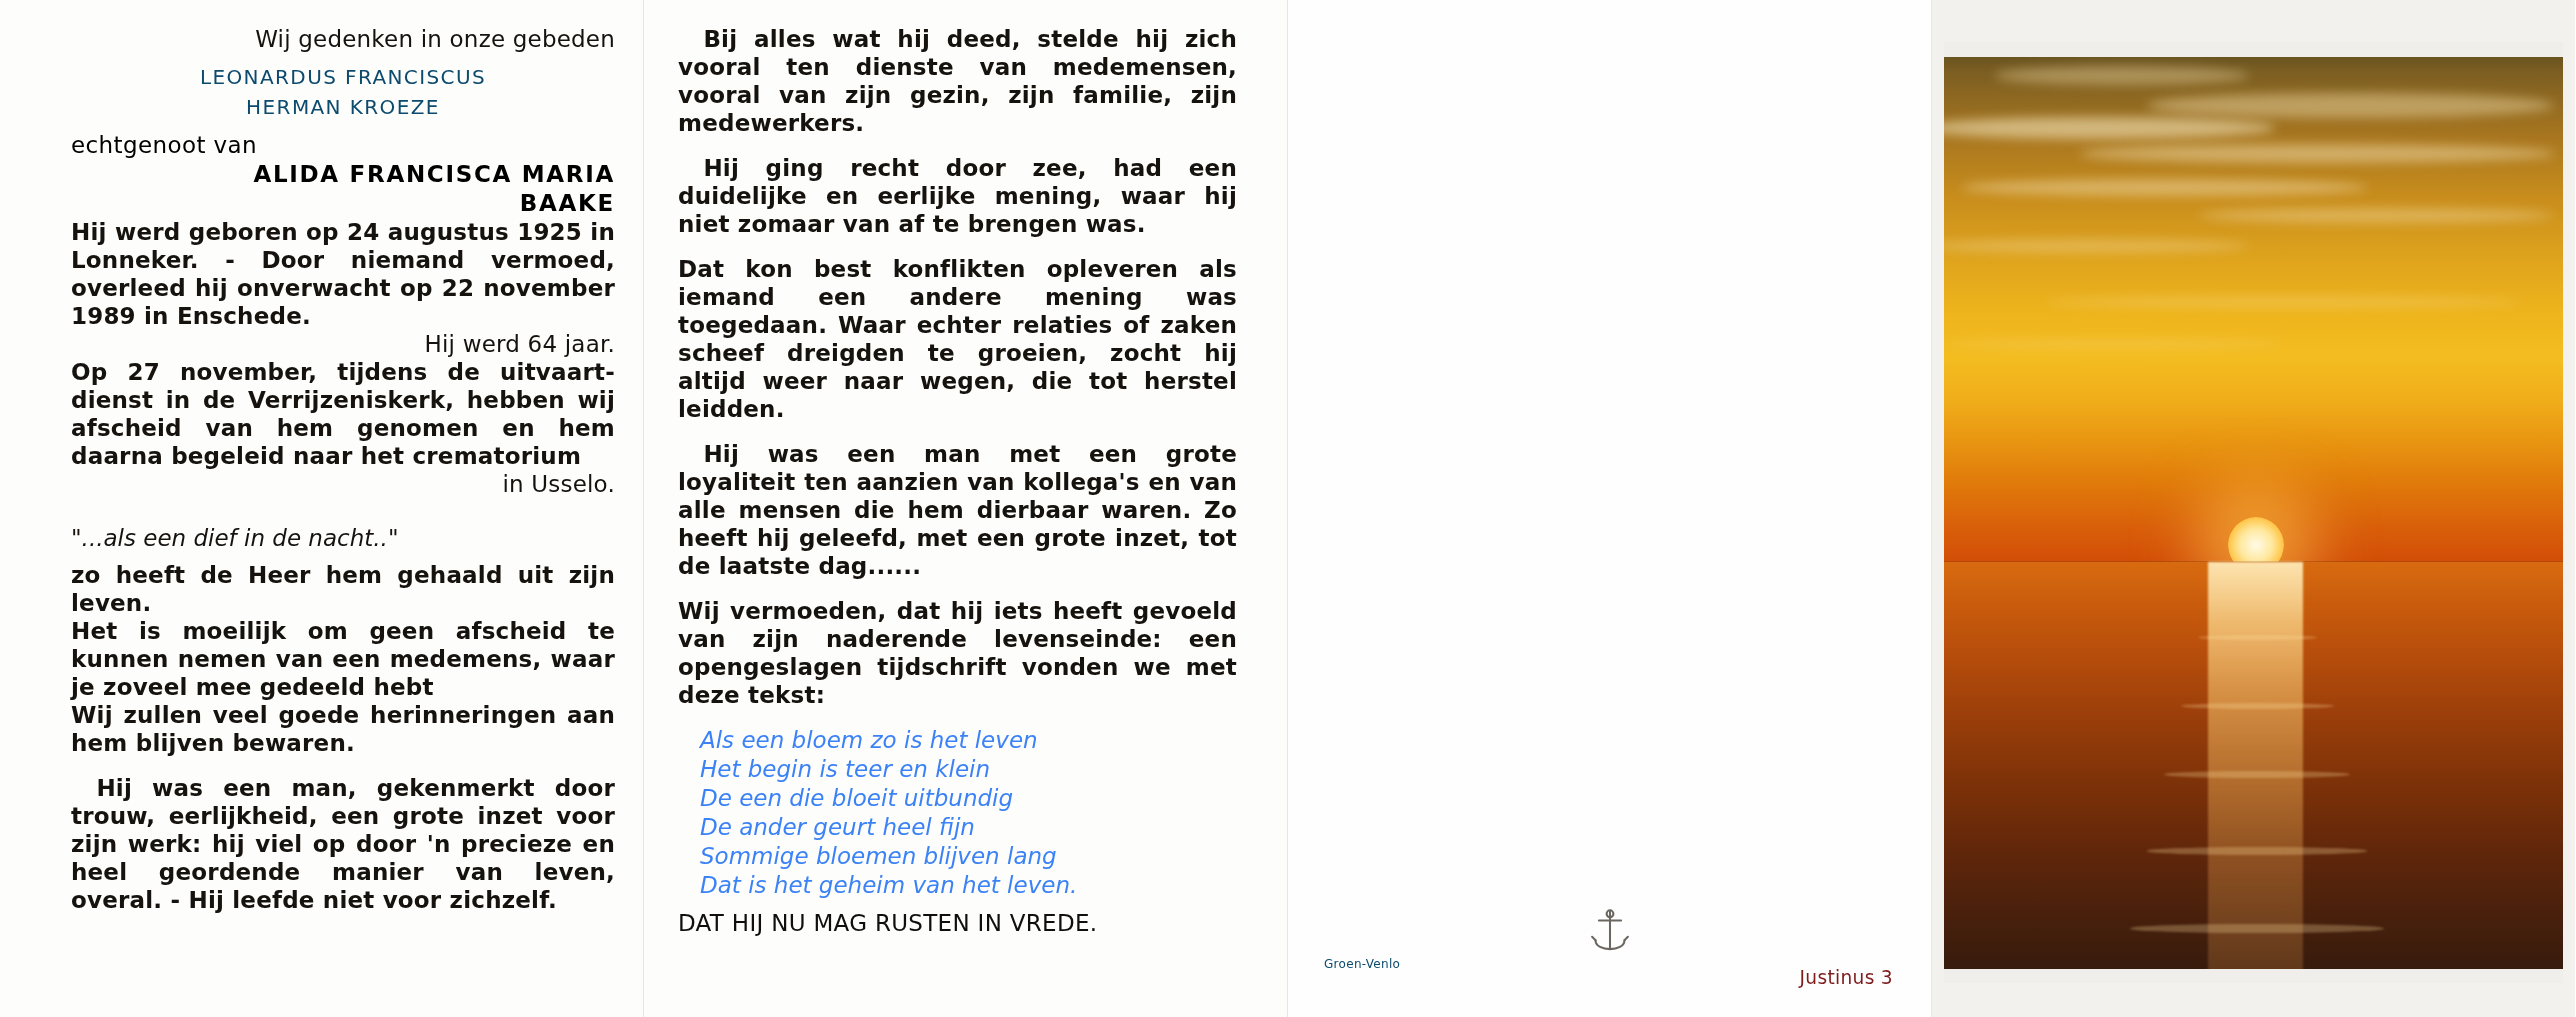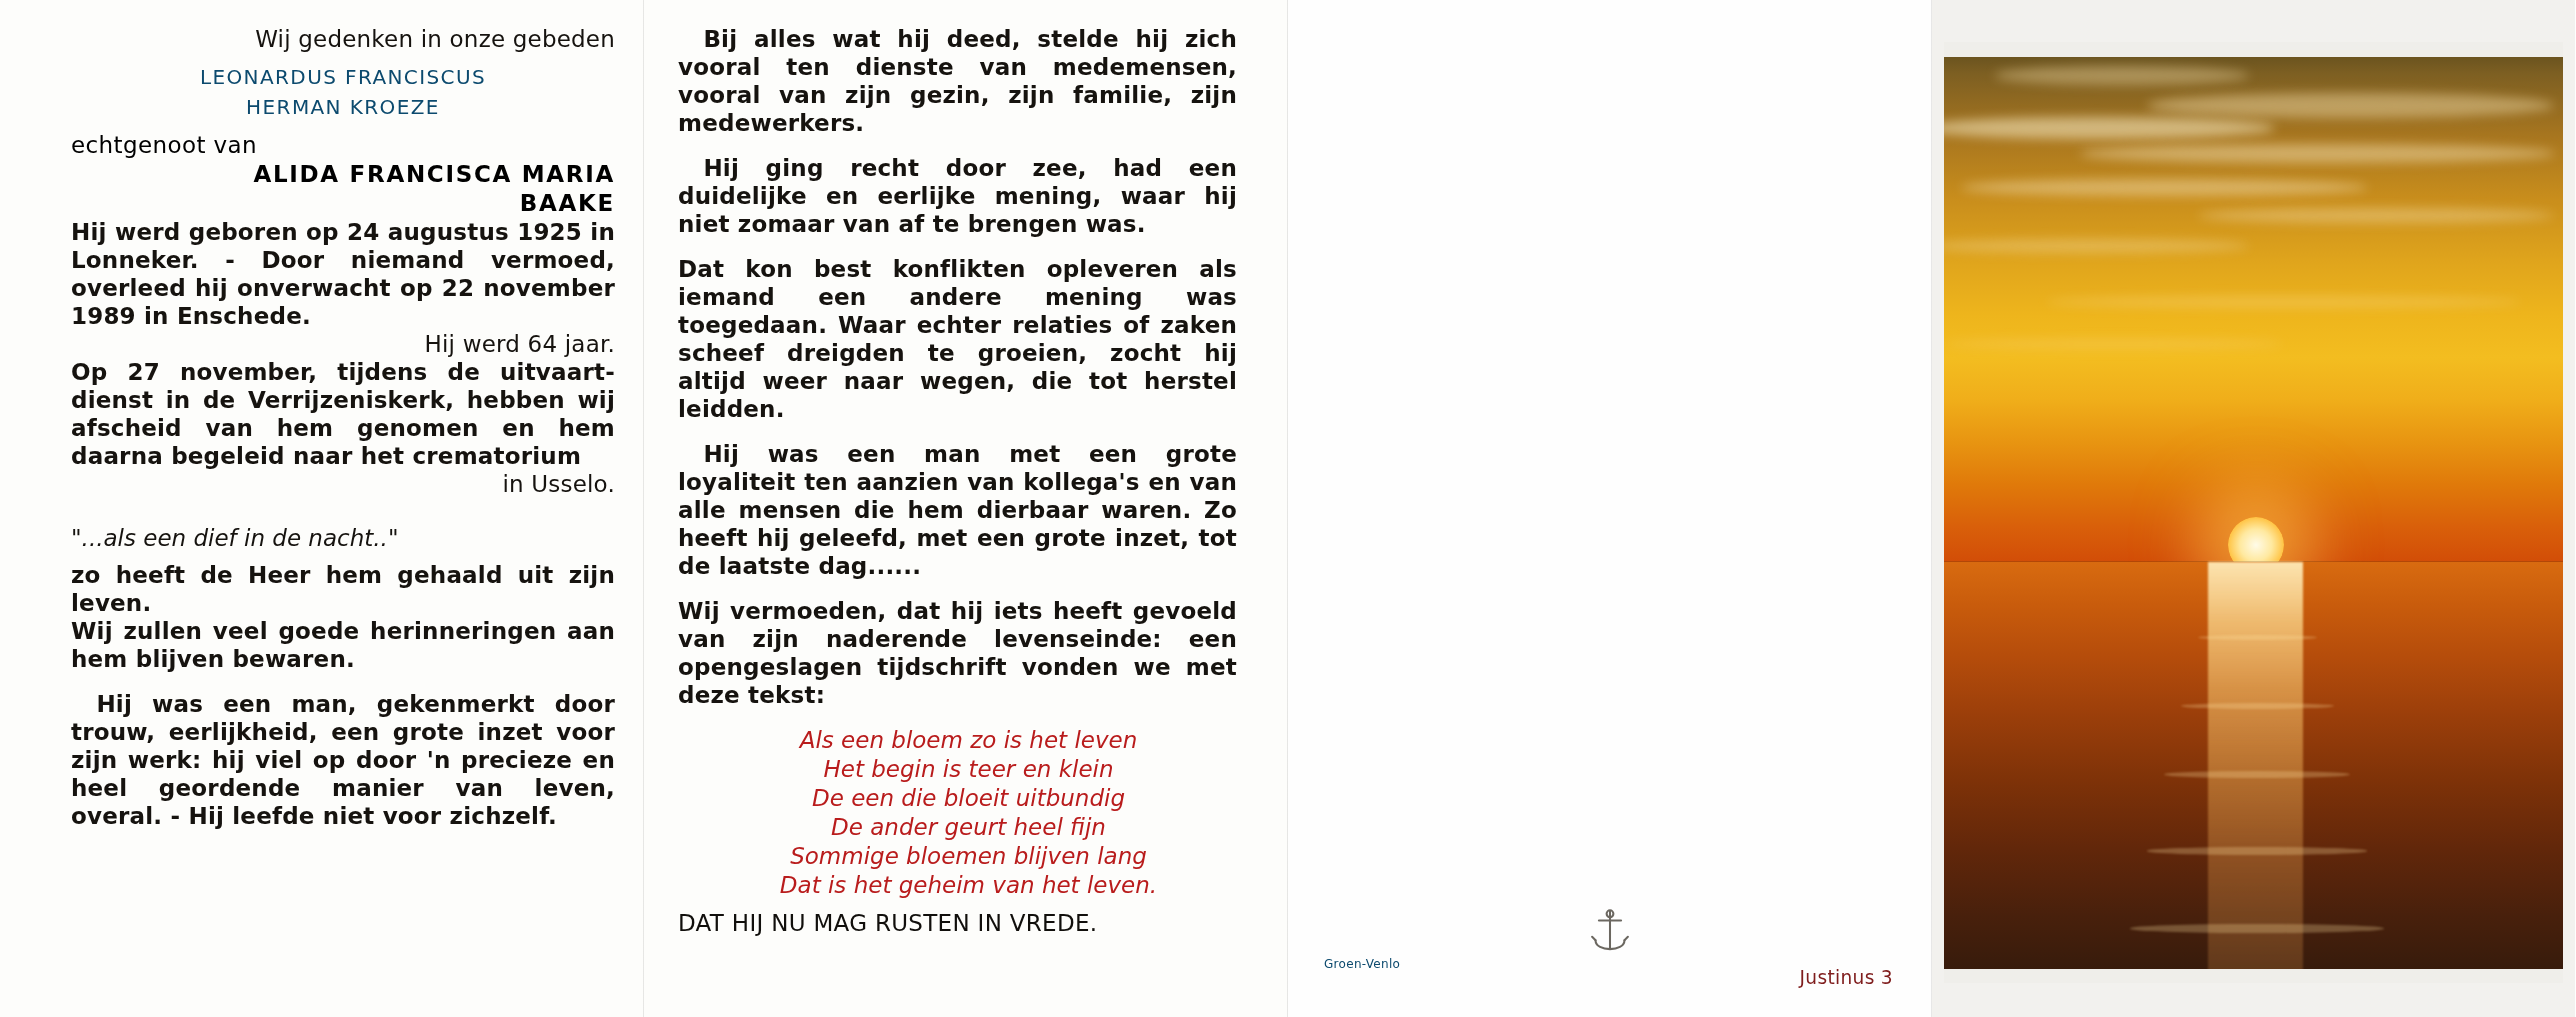--- a/index.html
+++ b/index.html
@@ -101,22 +101,21 @@
     font-style: italic;
     font-size: 23px;
     line-height: 29px;
     color: #16130f;
   }
   .poem {
     font-style: italic;
     font-size: 23px;
     line-height: 29px;
     padding-left: 22px;
-    color: #b91c1c;
-    text-align: center;
+    color: #3b82f6;
   }
   .closing {
     font-size: 23px;
     line-height: 29px;
     letter-spacing: 0.3px;
     color: #110f0c;
   }
 
   
   .credit-left {
@@ -275,20 +274,21 @@
     <div class="sub2">ALIDA  FRANCISCA  MARIA</div>
     <div class="sub2">BAAKE</div>
     <div class="t just">Hij werd geboren op 24 augustus 1925 in Lonneker. - Door niemand vermoed, overleed hij onverwacht op 22 november 1989 in Enschede.</div>
     <div class="t center">Hij werd  64  jaar.</div>
     <div class="t just">Op 27 november, tijdens de uitvaart-dienst in de Verrijzeniskerk, hebben wij afscheid van hem genomen en hem daarna begeleid naar het crematorium</div>
     <div class="t center">in Usselo.</div>
     <div class="gap-l"></div>
     <div class="quote">"...als een dief in de nacht.."</div>
     <div class="gap-s"></div>
     <div class="t just">zo heeft de Heer hem gehaald uit zijn leven.</div>
+    <div class="t just">Het is moeilijk om geen afscheid te kunnen nemen van een medemens, waar je zoveel mee gedeeld hebt</div>
     <div class="t just">Wij zullen veel goede herinneringen aan hem blijven bewaren.</div>
     <div class="gap-m"></div>
     <div class="t just indent">Hij was een man, gekenmerkt door trouw, eerlijkheid, een grote inzet voor zijn werk: hij viel op door 'n precieze en heel geordende manier van leven, overal. - Hij leefde niet voor zichzelf.</div>
   </div>
 
   <div class="fold f1"></div>
 
   <div class="panel-mid">
     <div class="t just indent">Bij alles wat hij deed, stelde hij zich vooral ten dienste van medemensen, vooral van zijn gezin, zijn familie, zijn medewerkers.</div>
     <div class="gap-m"></div>

